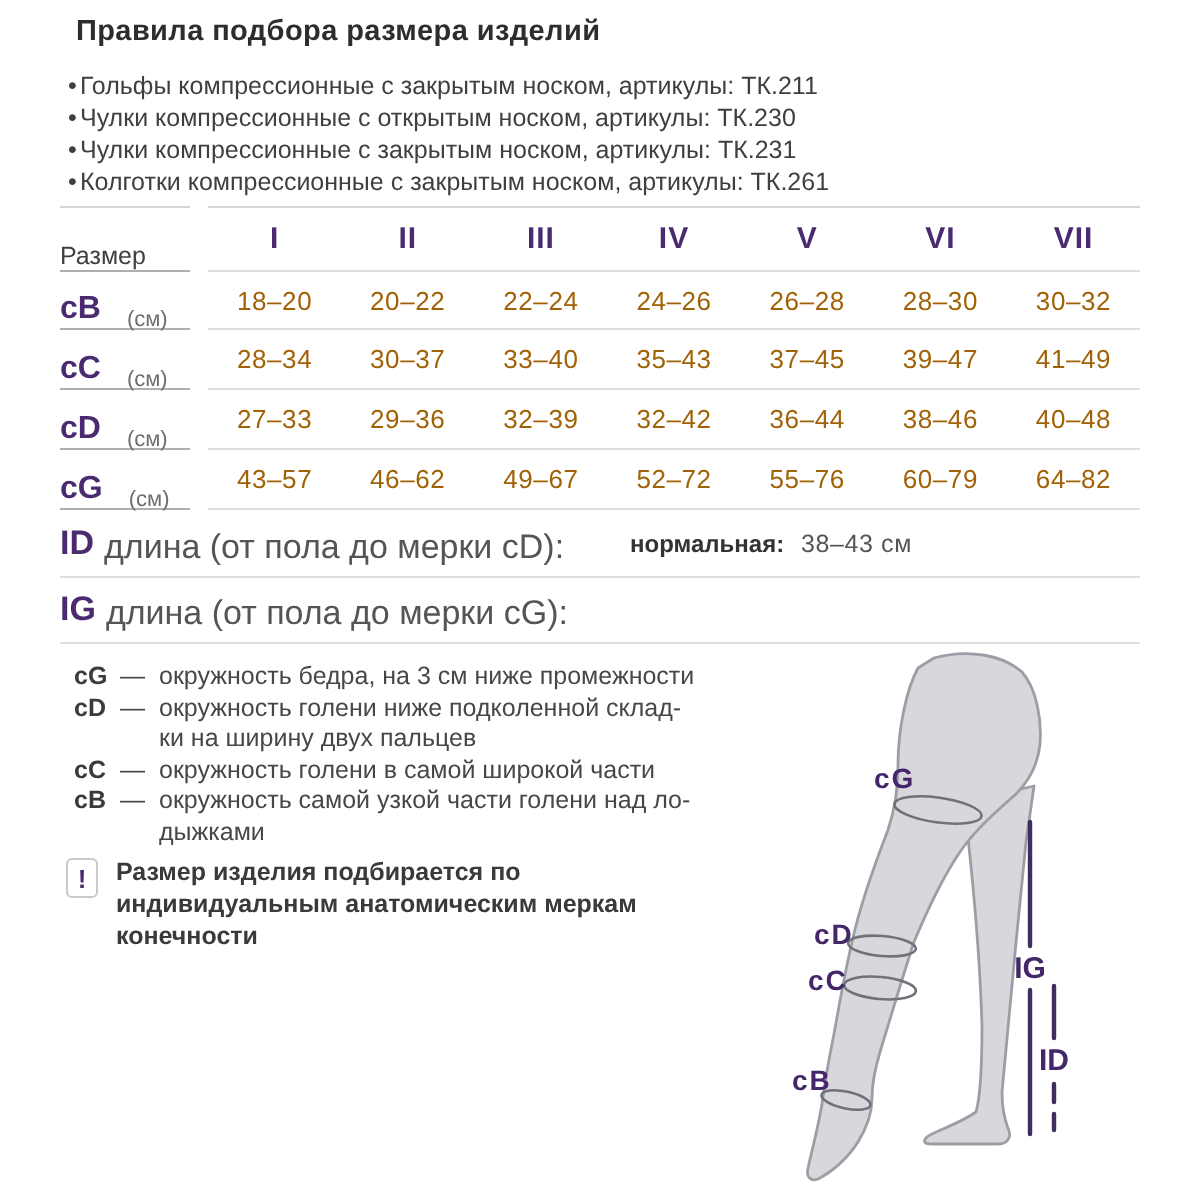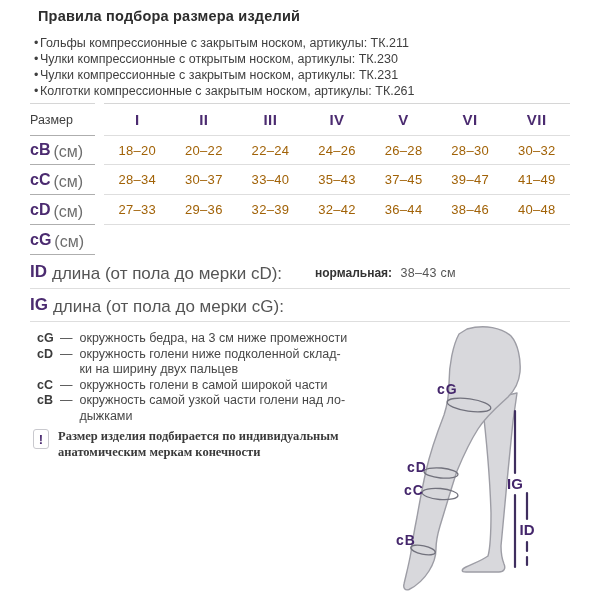--- a/index.html
+++ b/index.html
@@ -12,33 +12,33 @@
     position:absolute;left:38px;top:8px;
     font-size:14.5px;font-weight:bold;color:#2d2d2d;letter-spacing:.2px;text-align:center;
   }
   .bullets{position:absolute;left:34px;top:35px;}
   .bullet-row{display:flex;font-size:12.5px;color:#3f3f3f;line-height:16px;}
   .bullet-dot{width:6px;color:#3f3f3f;}
   
   .size-table{position:absolute;left:30px;top:103px;width:540px;}
   .t-row{display:flex;align-items:stretch;}
   .t-label{
-    width:65px;margin-right:9px;display:flex;align-items:center;
+    width:65px;margin-right:9px;display:flex;align-items:flex-end;
     border-bottom:1px solid #aeaeae;
   }
   .t-data{flex:1;display:flex;align-items:center;border-bottom:1px solid #dedede;}
   .t-row.header .t-label,.t-row.header .t-data{border-top:1px solid #d6d6d6;}
   .t-row.header{height:33px;}
   .t-row.r1{height:29px;}
   .t-row.r2,.t-row.r3,.t-row.r4{height:30px;}
   .hdr-label{font-size:12.5px;color:#3f3f3f;}
   .col{flex:1;text-align:center;}
   .roman{font-size:15px;font-weight:bold;color:#4b2b70;letter-spacing:.5px;}
   .row-key{font-size:16px;font-weight:bold;color:#4b2b70;}
-  .row-unit{font-size:16px;color:#6d6d6d;margin-left:3px;position:relative;top:2px;}
+  .row-unit{font-size:11px;color:#6d6d6d;margin-left:13px;position:relative;top:2px;}
   .val{font-size:13px;color:#a16207;letter-spacing:.3px;}
   .t-length{
     position:relative;display:flex;align-items:center;
     border-bottom:1px solid #dedede;
   }
   .t-length.ld{height:33px;}
   .t-length.lg{height:32px;}
   .len-key{font-size:17px;font-weight:bold;color:#4b2b70;}
   .len-label{font-size:17px;color:#555555;margin-left:5px;position:relative;top:2px;}
   .norm-group{position:absolute;left:285px;top:50%;transform:translateY(-50%);white-space:nowrap;}
@@ -51,21 +51,21 @@
   .legend-dash{flex:none;margin:0 7px 0 2px;color:#474747;}
   .legend-text{white-space:pre-line;}
   
   .note{position:absolute;left:33px;top:428px;width:330px;display:flex;}
   .note-icon{
     flex:none;width:14px;height:18px;margin-right:9px;margin-top:1px;
     border:1.5px solid #c9c9ce;border-radius:3px;
     display:flex;align-items:center;justify-content:center;
     font-size:13px;font-weight:bold;color:#4b2b70;
   }
-  .note-text{font-size:12.5px;font-weight:bold;color:#3a3a3a;line-height:16px;font-family:Liberation Serif, serif;}
+  .note-text{font-size:12.5px;font-weight:bold;color:#3a3a3a;line-height:16px;}
   
   .diagram{position:absolute;left:385px;top:323px;width:215px;height:277px;}
 </style>
 </head>
 <body>
 
 <div class="title">Правила подбора размера изделий</div>
 
 <div class="bullets">
   <div class="bullet-row">
@@ -148,20 +148,29 @@
       <span class="col val">36–44</span>
       <span class="col val">38–46</span>
       <span class="col val">40–48</span>
     </div>
   </div>
 
   <div class="t-row r4">
     <div class="t-label">
       <span class="row-key">сG</span>
       <span class="row-unit">(см)</span>
+    </div>
+    <div class="t-data">
+      <span class="col val">43–57</span>
+      <span class="col val">46–62</span>
+      <span class="col val">49–67</span>
+      <span class="col val">52–72</span>
+      <span class="col val">55–76</span>
+      <span class="col val">60–79</span>
+      <span class="col val">64–82</span>
     </div>
   </div>
 
   <div class="t-length ld">
     <span class="len-key">ID</span>
     <span class="len-label">длина (от пола до мерки сD):</span>
     <span class="norm-group">
       <span class="norm-label">нормальная:</span>
       <span class="norm-value">38–43 см</span>
     </span>

